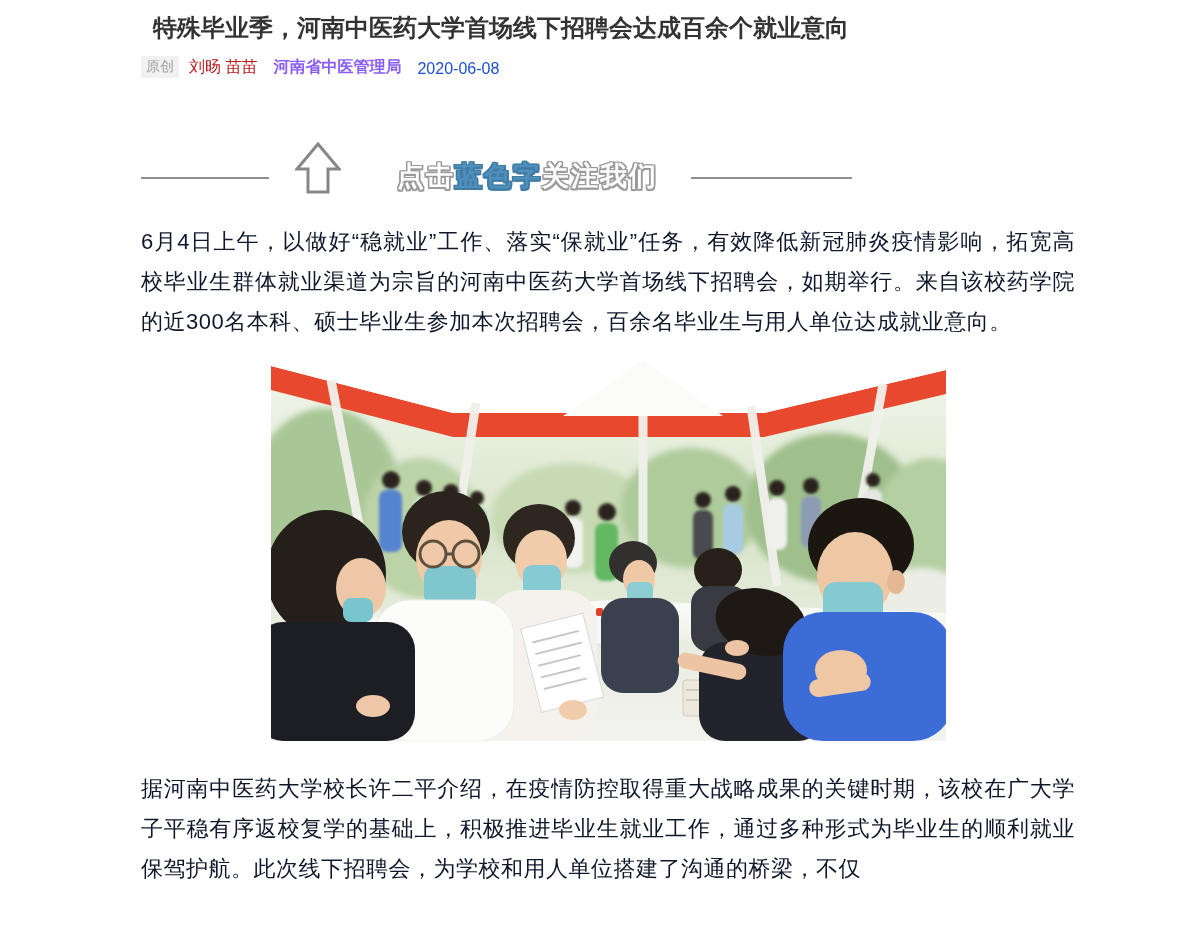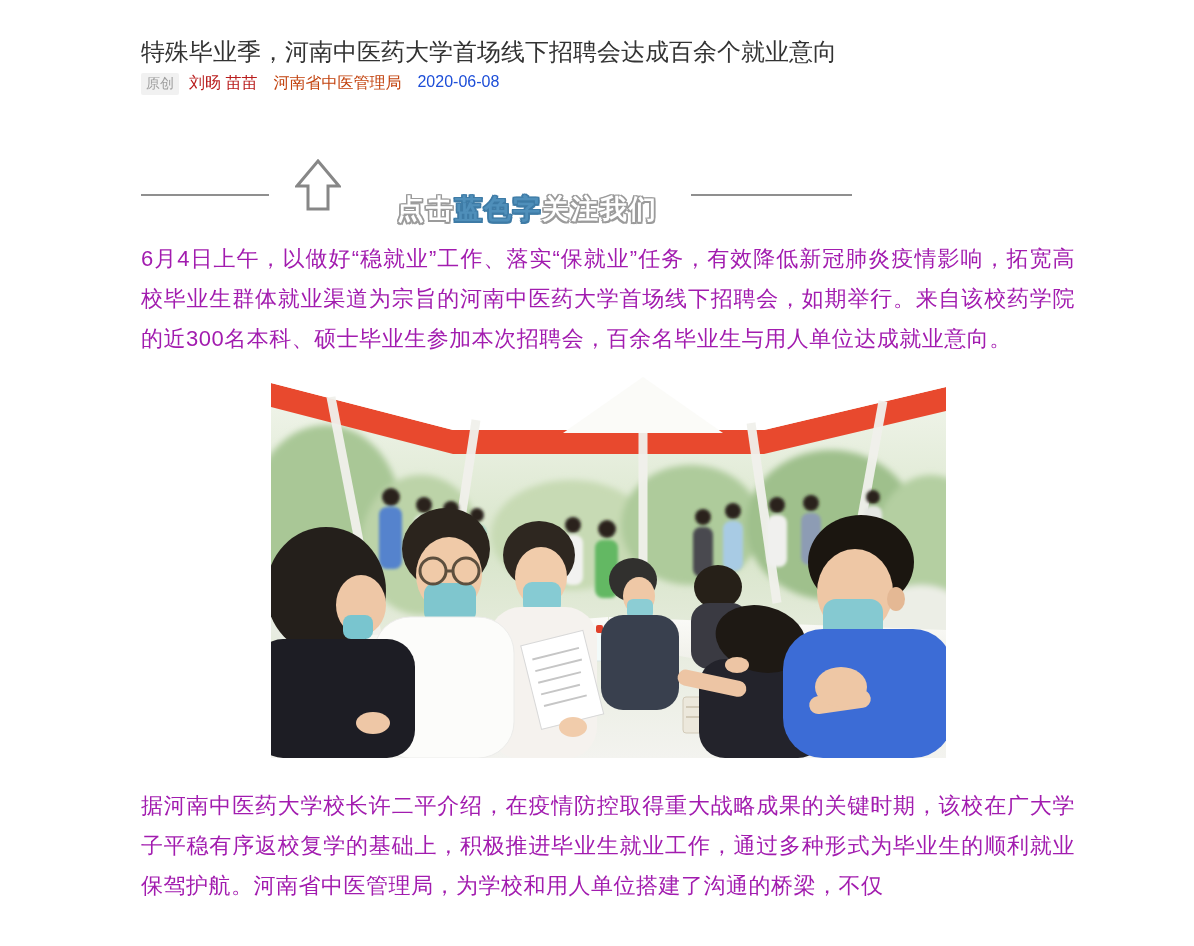--- a/index.html
+++ b/index.html
@@ -2,54 +2,54 @@
 <html><head>
 <meta charset="utf-8">
 <style>
   html,body{margin:0;padding:0;}
   body{
     width:1194px;height:946px;overflow:hidden;background:#ffffff;
     font-family:"Liberation Sans","DejaVu Sans",sans-serif;
   }
   .page{width:934px;margin-left:141px;}
   .title{
-    margin:0;padding-top:36px;
-    font-size:24px;line-height:32px;font-weight:400;color:#333333;
-  }
-  .meta{margin-top:5px;font-size:16px;display:flex;align-items:flex-start;}
+    margin:12px;
+    font-size:24px;line-height:32px;font-weight:700;color:#333333;
+  }
+  .meta{margin-top:5px;font-size:16px;display:flex;align-items:flex-end;}
   .badge{
     background:#f1f1f1;color:#9e9e9e;font-size:14px;
     padding:2px 5px;border-radius:2px;margin-right:10px;
   }
   .authors{color:#b91c1c;margin-right:16px;}
-  .account{color:#c2410c;font-weight:400;margin-right:16px;text-decoration:none;cursor:pointer;}
+  .account{color:#8b5cf6;font-weight:700;margin-right:16px;text-decoration:none;cursor:pointer;}
   .date{color:#1d4ed8;}
   .banner{
     margin-top:40px;height:100px;display:flex;align-items:center;cursor:pointer;
   }
   .hline{height:2px;background:#8f8f8f;position:relative;top:10px;}
   .hline.left{width:128px;margin-right:26px;}
   .hline.right{width:161px;margin-left:33px;}
   .arrow-wrap{width:46px;height:52px;flex:0 0 auto;}
   .banner-text{
-    margin-left:56px;position:relative;top:24px;
+    margin-left:56px;position:relative;top:8px;
     font-size:27px;font-weight:700;letter-spacing:2px;white-space:nowrap;
   }
   .banner-text .wt{
     color:#ffffff;
     text-shadow:-1.5px -1.5px 0 #9b9b9b,1.5px -1.5px 0 #9b9b9b,-1.5px 1.5px 0 #9b9b9b,
       1.5px 1.5px 0 #9b9b9b,0 1.5px 0 #9b9b9b,0 -1.5px 0 #9b9b9b,1.5px 0 0 #9b9b9b,-1.5px 0 0 #9b9b9b;
   }
   .banner-text .hl{
     color:#4f8fba;
     text-shadow:-1.5px -1.5px 0 #3e7ba6,1.5px -1.5px 0 #3e7ba6,-1.5px 1.5px 0 #3e7ba6,
       1.5px 1.5px 0 #3e7ba6,0 1.5px 0 #3e7ba6,0 -1.5px 0 #3e7ba6,1.5px 0 0 #3e7ba6,-1.5px 0 0 #3e7ba6;
   }
   .para{
-    margin:0;color:#a21caf;font-size:22px;line-height:40px;
+    margin:0;color:#0f172a;font-size:22px;line-height:40px;
     text-align:justify;letter-spacing:0.5px;
   }
   .para.first{margin-top:4px;}
   .para.second{margin-top:28px;}
   .photo{
     width:675px;height:383px;margin:16px auto 0;position:relative;
     overflow:hidden;background:#e4ecdc;cursor:pointer;
   }
   .photo svg{display:block;}
 </style>
@@ -234,15 +234,15 @@
         <ellipse cx="584" cy="217" rx="38" ry="43" fill="#eec7a5"></ellipse>
         <ellipse cx="625" cy="224" rx="9" ry="12" fill="#e4b894"></ellipse>
         <rect x="552" y="224" width="60" height="48" rx="13" fill="#85c9d1"></rect>
         <rect x="512" y="254" width="170" height="129" rx="40" fill="#3c6cd6"></rect>
         <rect x="538" y="318" width="62" height="18" rx="9" fill="#eec7a5" transform="rotate(-8 569 327)"></rect>
         <ellipse cx="570" cy="312" rx="26" ry="20" fill="#eec7a5"></ellipse>
       </g>
     </svg>
   </div>
 
-  <p class="para second">据河南中医药大学校长许二平介绍，在疫情防控取得重大战略成果的关键时期，该校在广大学子平稳有序返校复学的基础上，积极推进毕业生就业工作，通过多种形式为毕业生的顺利就业保驾护航。河南省中医管理局，为学校和用人单位搭建了沟通的桥梁，不仅</p>
+  <p class="para second">据河南中医药大学校长许二平介绍，在疫情防控取得重大战略成果的关键时期，该校在广大学子平稳有序返校复学的基础上，积极推进毕业生就业工作，通过多种形式为毕业生的顺利就业保驾护航。此次线下招聘会，为学校和用人单位搭建了沟通的桥梁，不仅</p>
 
 </div>
 
 </body></html>

